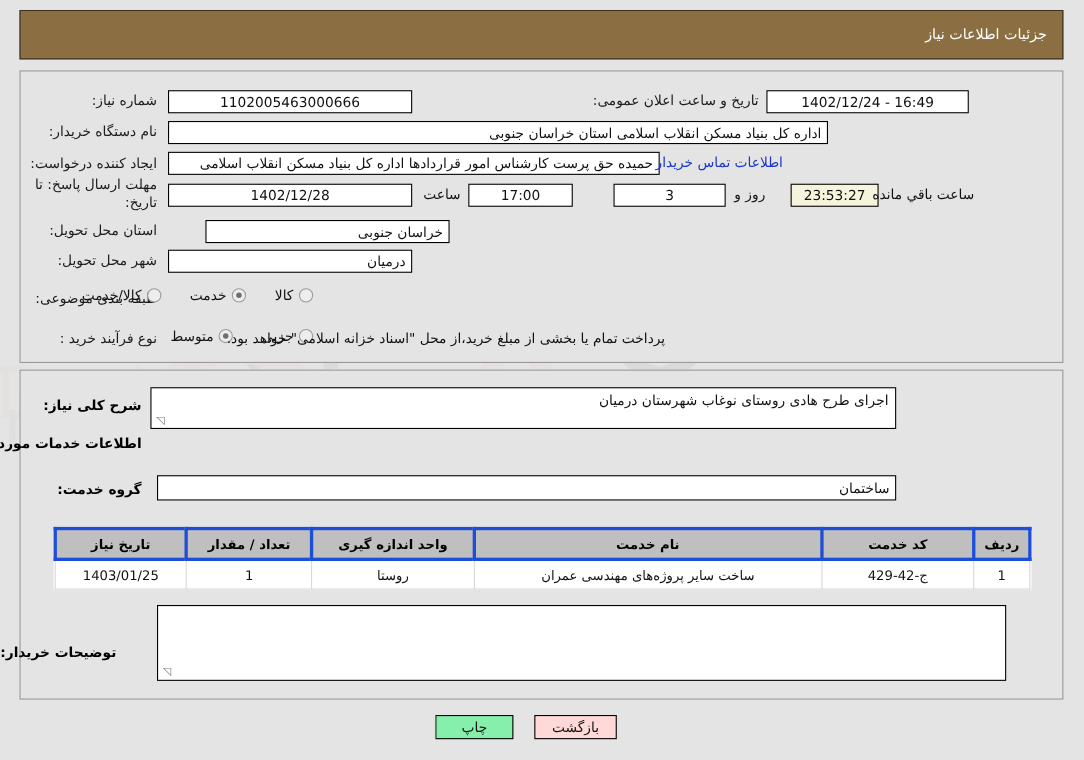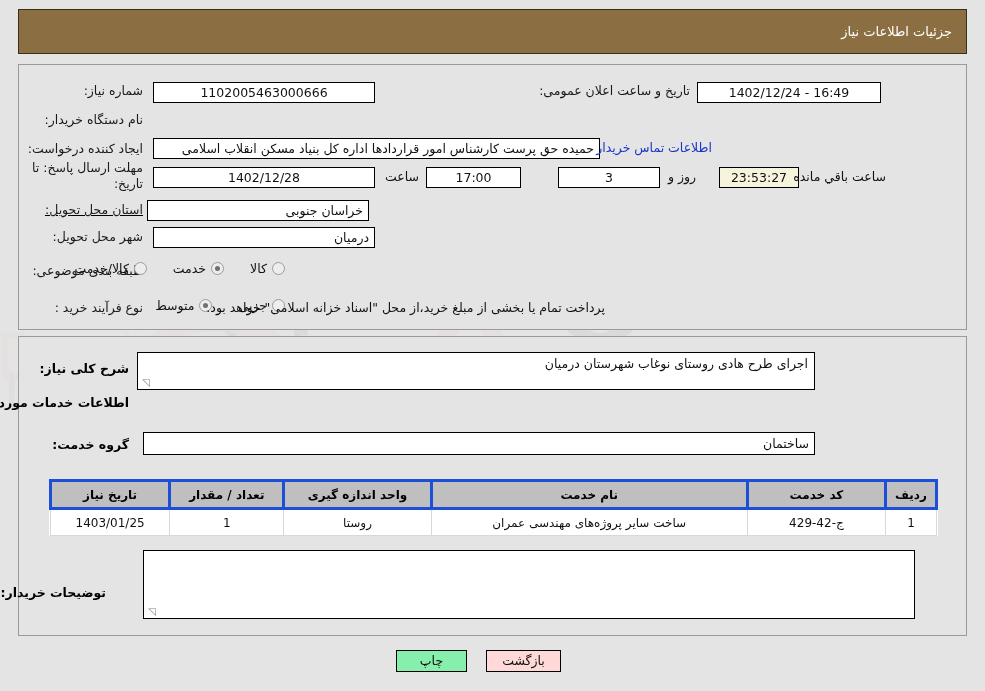--- a/index.html
+++ b/index.html
@@ -236,20 +236,21 @@
 
   <div class="row" style="right:295px; top:83px;">
     <span class="lbl">تاریخ و ساعت اعلان عمومی:</span>
   </div>
 
   <div class="fld" style="position:absolute; right:104px; top:82px; width:184px; z-index:9;">16:49 - 1402/12/24</div>
 
   <div class="row" style="right:842px; top:112px;">
     <span class="lbl">نام دستگاه خریدار:</span>
   </div>
+  <div class="fld rtl-text" style="position:absolute; right:232px; top:110px; width:600px; z-index:9;">اداره کل بنیاد مسکن انقلاب اسلامی استان خراسان جنوبی</div>
 
   <div class="row" style="right:842px; top:141px;">
     <span class="lbl">ایجاد کننده درخواست:</span>
   </div>
   <div class="fld rtl-text" style="position:absolute; right:385px; top:138px; width:447px; z-index:9;">حمیده حق پرست کارشناس امور قراردادها اداره کل بنیاد مسکن انقلاب اسلامی</div>
   <div class="row" style="right:273px; top:140px;">
     <span class="linklike">اطلاعات تماس خریدار</span>
   </div>
 
   <div class="row" style="right:842px; top:160px; width:120px; display:block; line-height:16px;">
@@ -262,24 +263,24 @@
   <div class="fld" style="position:absolute; right:464px; top:167px; width:95px; z-index:9;">17:00</div>
   <div class="fld" style="position:absolute; right:325px; top:167px; width:102px; z-index:9;">3</div>
   <div class="row" style="right:289px; top:169px;">
     <span class="plain">روز و</span>
   </div>
   <div class="fld cream" style="position:absolute; right:186px; top:167px; width:80px; z-index:9;">23:53:27</div>
   <div class="row" style="right:99px; top:169px;">
     <span class="plain">ساعت باقي مانده</span>
   </div>
 
-  <div class="row" style="right:842px; top:202px;text-decoration:underline;">
+  <div class="row" style="right:842px; top:202px;">
     <span class="lbl">استان محل تحویل:</span>
   </div>
-  <div class="fld rtl-text" style="position:absolute; right:616px; top:200px; width:222px; z-index:9;">خراسان جنوبی</div>
+  <div class="fld rtl-text" style="position:absolute; right:576px; top:200px; width:222px; z-index:9;">خراسان جنوبی</div>
 
   <div class="row" style="right:842px; top:229px;">
     <span class="lbl">شهر محل تحویل:</span>
   </div>
   <div class="fld rtl-text" style="position:absolute; right:610px; top:227px; width:222px; z-index:9;">درمیان</div>
 
   <div class="row" style="right:842px; top:263px;">
     <span class="lbl">طبقه بندی موضوعی:</span>
   </div>
   <div class="row" id="category-radios" style="right:700px; top:261px;">

